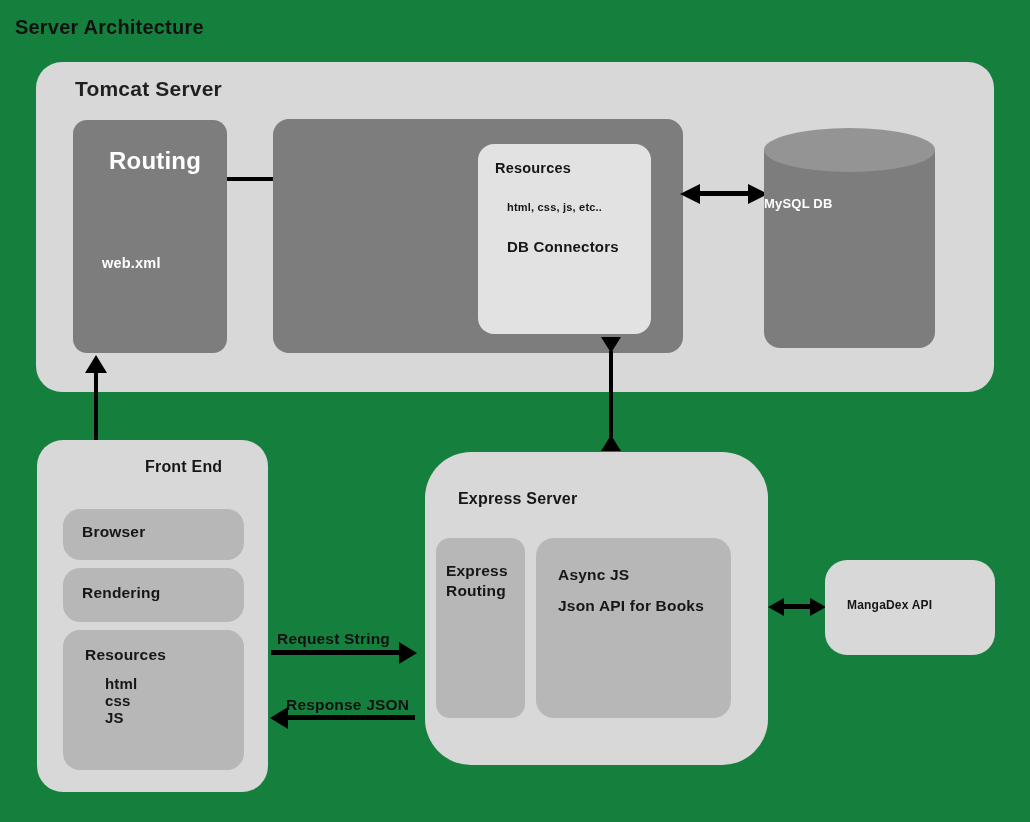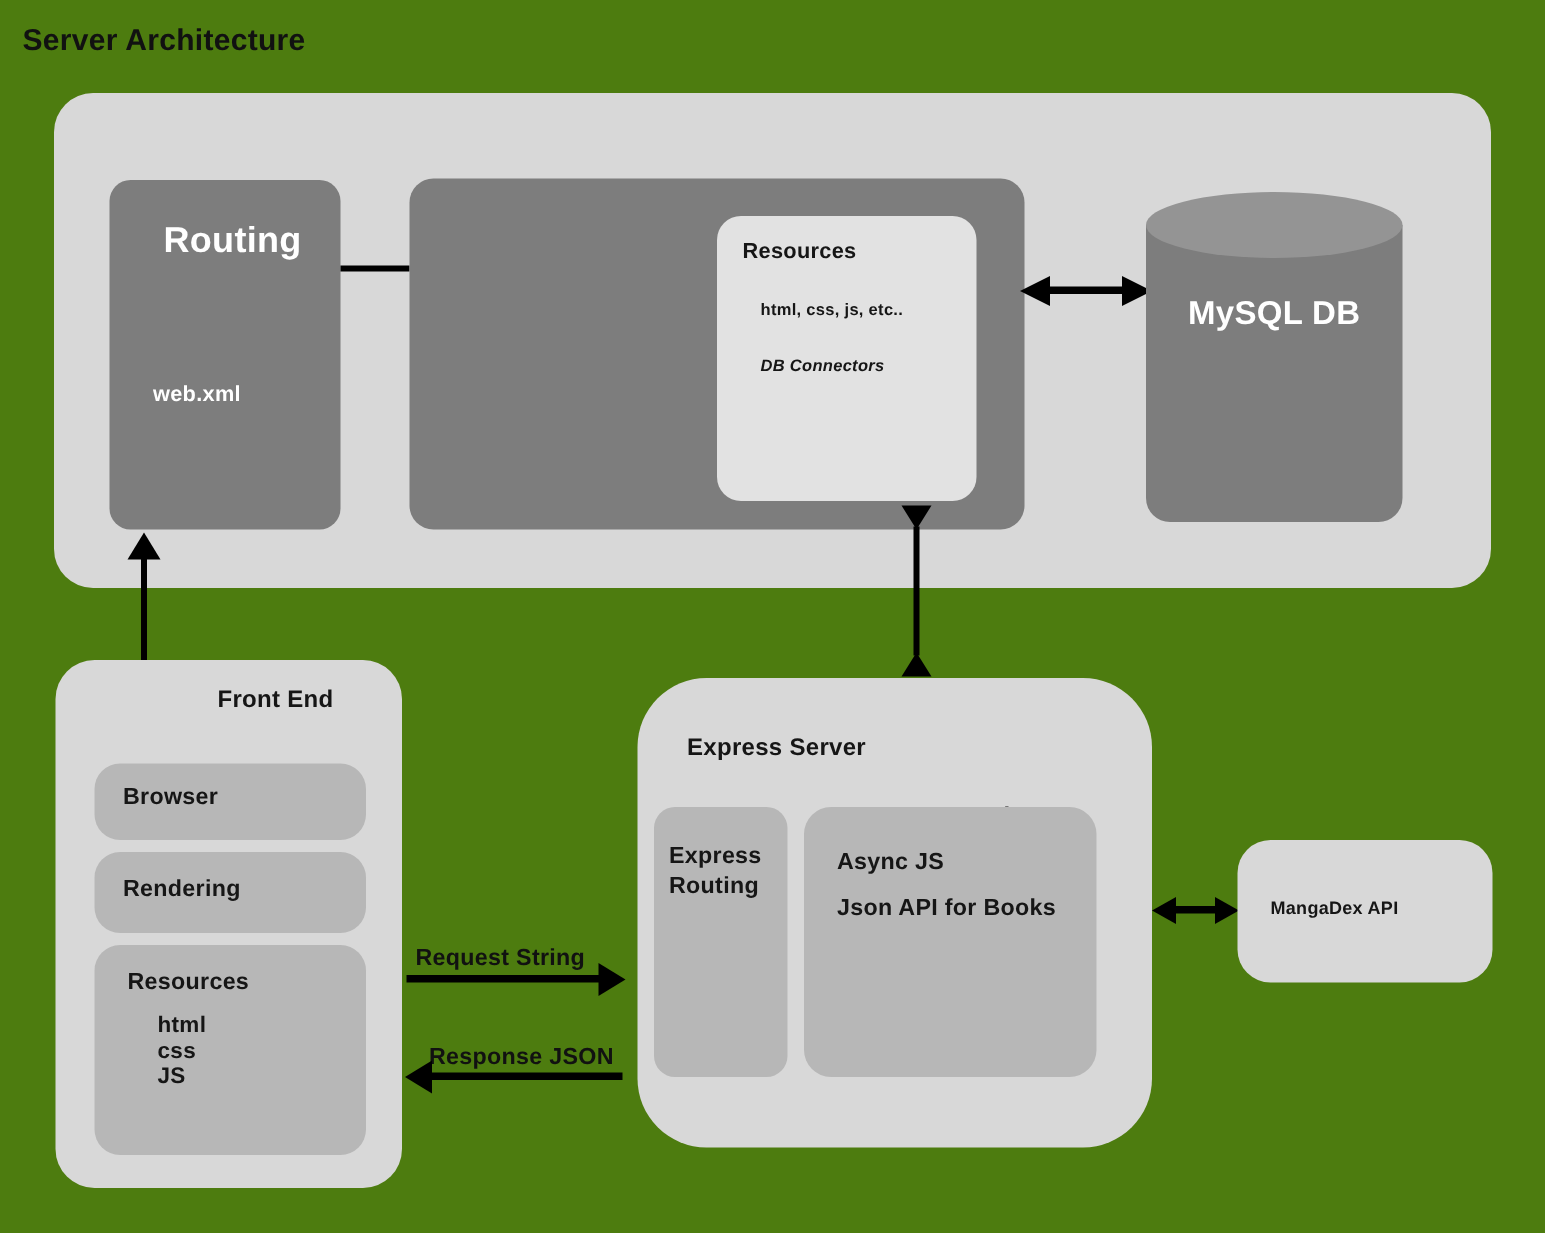--- a/index.html
+++ b/index.html
@@ -8,47 +8,47 @@
     --medium-gray:#b7b7b7;
     --light-inner:#e2e2e2;
     --cylinder-top:#949494;
     --arrow-black:#000000;
     --text-dark:#161616;
     --text-white:#ffffff;
   }
   *{margin:0;padding:0;box-sizing:border-box;}
   html,body{background:#ffffff;}
   body{font-family:"Liberation Sans","DejaVu Sans",sans-serif;color:var(--text-dark);}
-  .canvas{position:relative;width:1030px;height:822px;background:#4d7c0f;overflow:hidden;}
+  .canvas{position:relative;width:1030px;height:822px;background:#15803d;overflow:hidden;}
   .box{position:absolute;}
   .lbl{position:absolute;white-space:nowrap;letter-spacing:.2px;}
 
   .page-title{left:15px;top:16px;font-size:20px;font-weight:700;color:#111111;}
 
   
   .tomcat{left:36px;top:62px;width:958px;height:330px;border-radius:26px;background:var(--container-gray);}
   .tomcat-label{left:75px;top:77px;font-size:21px;font-weight:700;color:#1f1f1f;}
 
   .routing{left:73px;top:120px;width:154px;height:233px;border-radius:14px;background:var(--dark-gray);}
   .routing-title{left:84px;top:147px;font-size:24px;font-weight:700;color:var(--text-white);margin-left:25px;}
   .routing-desc{left:102px;top:198px;width:112px;font-size:14.5px;font-weight:700;color:var(--text-white);line-height:1.22;letter-spacing:.2px;white-space:normal;}
   .routing-webxml{left:102px;top:255px;font-size:14.5px;font-weight:700;color:var(--text-white);}
 
   .servlet{left:273px;top:119px;width:410px;height:234px;border-radius:16px;background:var(--dark-gray);}
   .servlet-title{left:295px;top:134px;width:135px;font-size:23px;font-weight:700;color:var(--text-white);line-height:1.5;letter-spacing:.2px;white-space:normal;}
 
   .srv-resources{left:478px;top:144px;width:173px;height:190px;border-radius:16px;background:var(--light-inner);}
   .srv-res-title{left:495px;top:160px;font-size:14.5px;font-weight:700;}
   .srv-res-item1{left:507px;top:201px;font-size:11px;font-weight:700;}
-  .srv-res-item2{left:507px;top:238px;font-size:11px;font-weight:700;font-style:italic;}
+  .srv-res-item2{left:507px;top:238px;font-size:15px;font-weight:700;}
 
   
   .mysql-body{left:764px;top:150px;width:171px;height:198px;background:var(--dark-gray);border-radius:0 0 16px 16px;}
   .mysql-top{left:764px;top:128px;width:171px;height:44px;background:var(--cylinder-top);border-radius:50%;}
-  .mysql-label{left:764px;top:196px;width:171px;text-align:center;font-size:22px;font-weight:700;color:var(--text-white);}
+  .mysql-label{left:764px;top:196px;width:171px;font-size:13px;font-weight:700;color:var(--text-white);}
 
   
   .frontend{left:37px;top:440px;width:231px;height:352px;border-radius:26px;background:var(--container-gray);}
   .fe-label{left:145px;top:458px;font-size:16px;font-weight:700;}
   .browser{left:63px;top:509px;width:181px;height:51px;border-radius:17px;background:var(--medium-gray);}
   .browser-label{left:82px;top:523px;font-size:15.5px;font-weight:700;}
   .rendering{left:63px;top:568px;width:181px;height:54px;border-radius:17px;background:var(--medium-gray);}
   .rendering-label{left:82px;top:584px;font-size:15.5px;font-weight:700;}
   .fe-resources{left:63px;top:630px;width:181px;height:140px;border-radius:17px;background:var(--medium-gray);}
   .fe-res-title{left:85px;top:646px;font-size:15.5px;font-weight:700;}
@@ -99,20 +99,21 @@
   .em-right{left:810px;top:598px;border-left:16px solid var(--arrow-black);border-top:9px solid transparent;border-bottom:9px solid transparent;}
 </style>
 </head>
 <body>
 
 <div class="canvas">
 
   <div class="lbl page-title">Server Architecture</div>
 
   <div class="box tomcat"></div>
+  <div class="lbl tomcat-label">Tomcat Server</div>
 
   <div class="box routing"></div>
   <div class="lbl routing-title">Routing</div>
   <div class="lbl routing-webxml">web.xml</div>
 
   <div class="line routing-servlet-line"></div>
 
   <div class="box servlet"></div>
 
   <div class="box srv-resources"></div>

